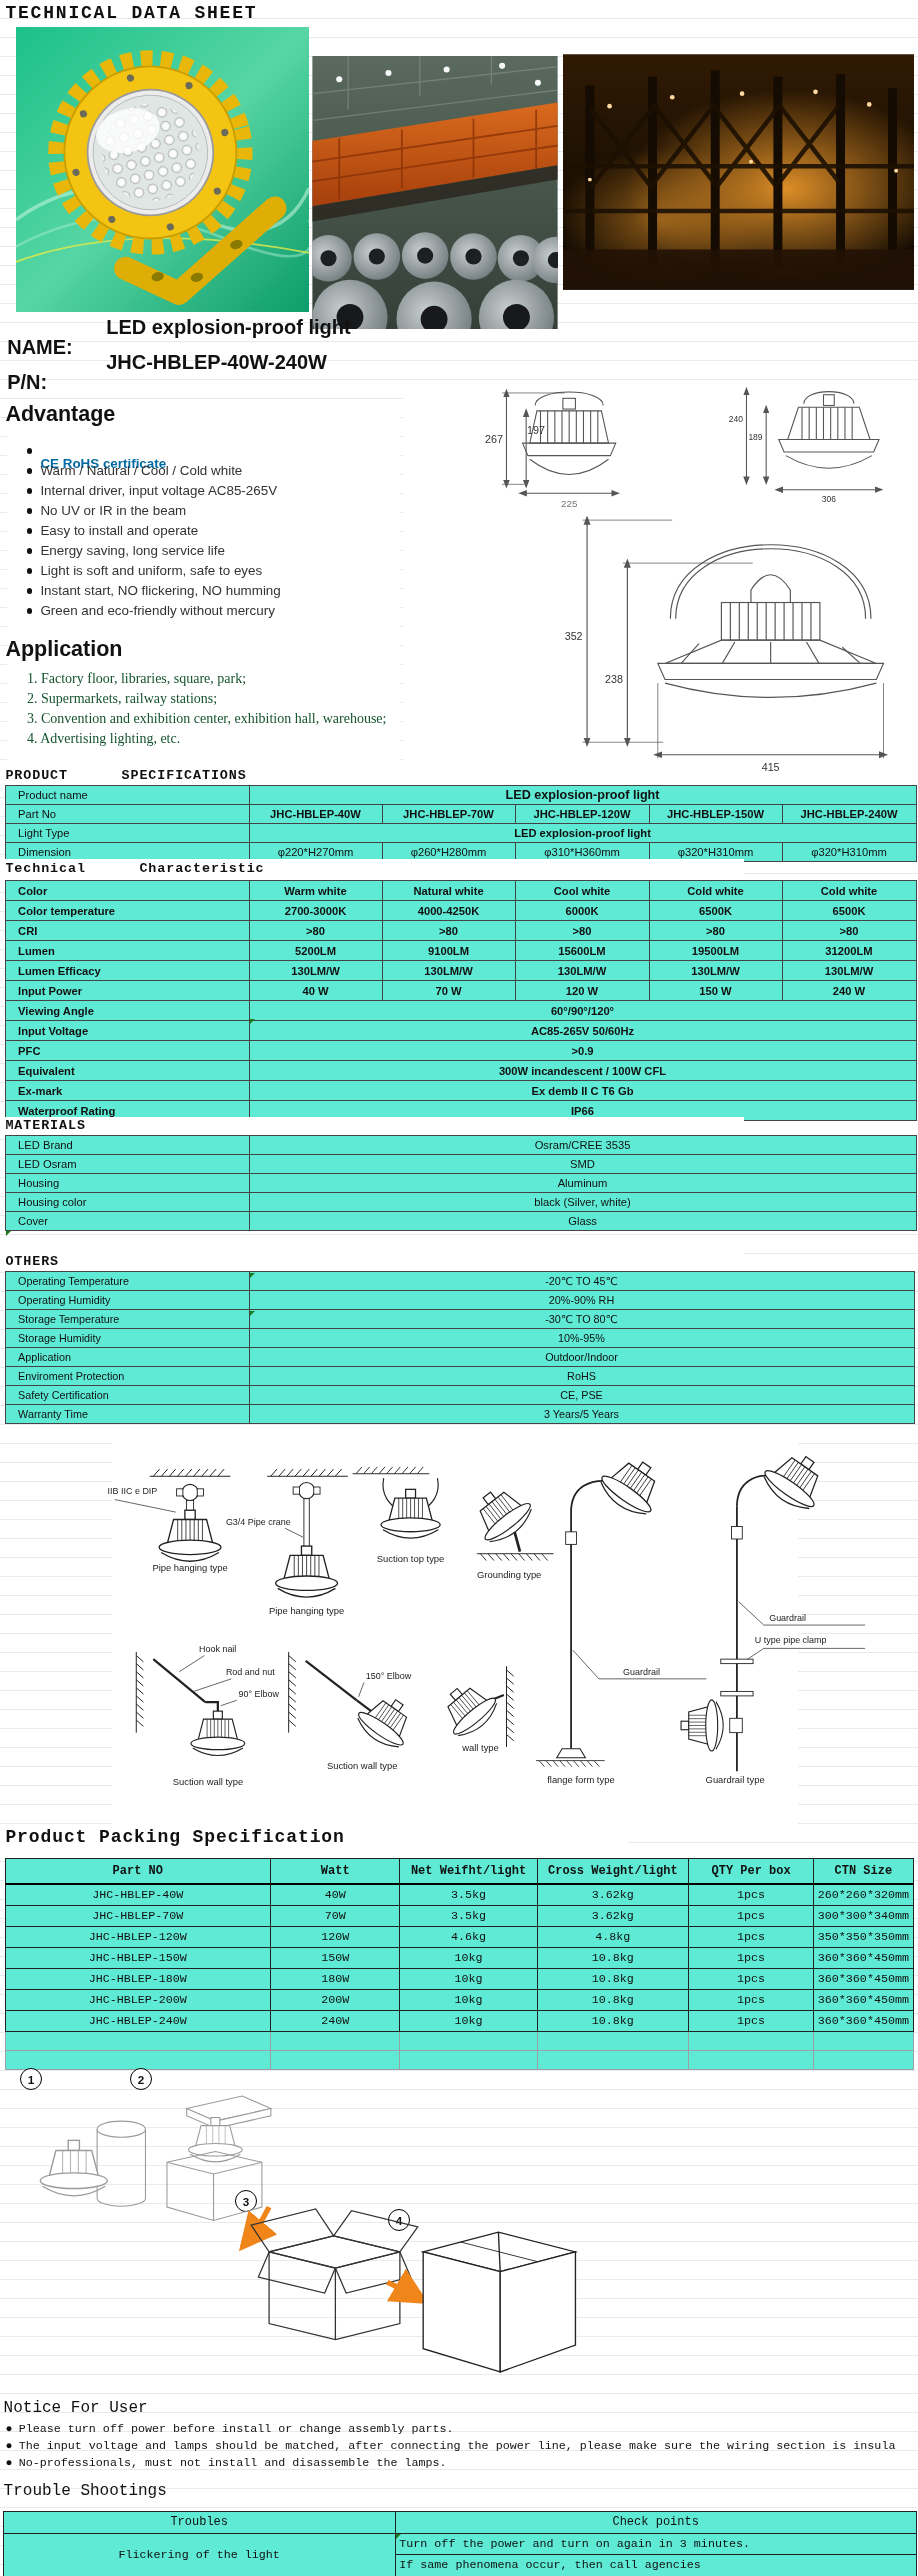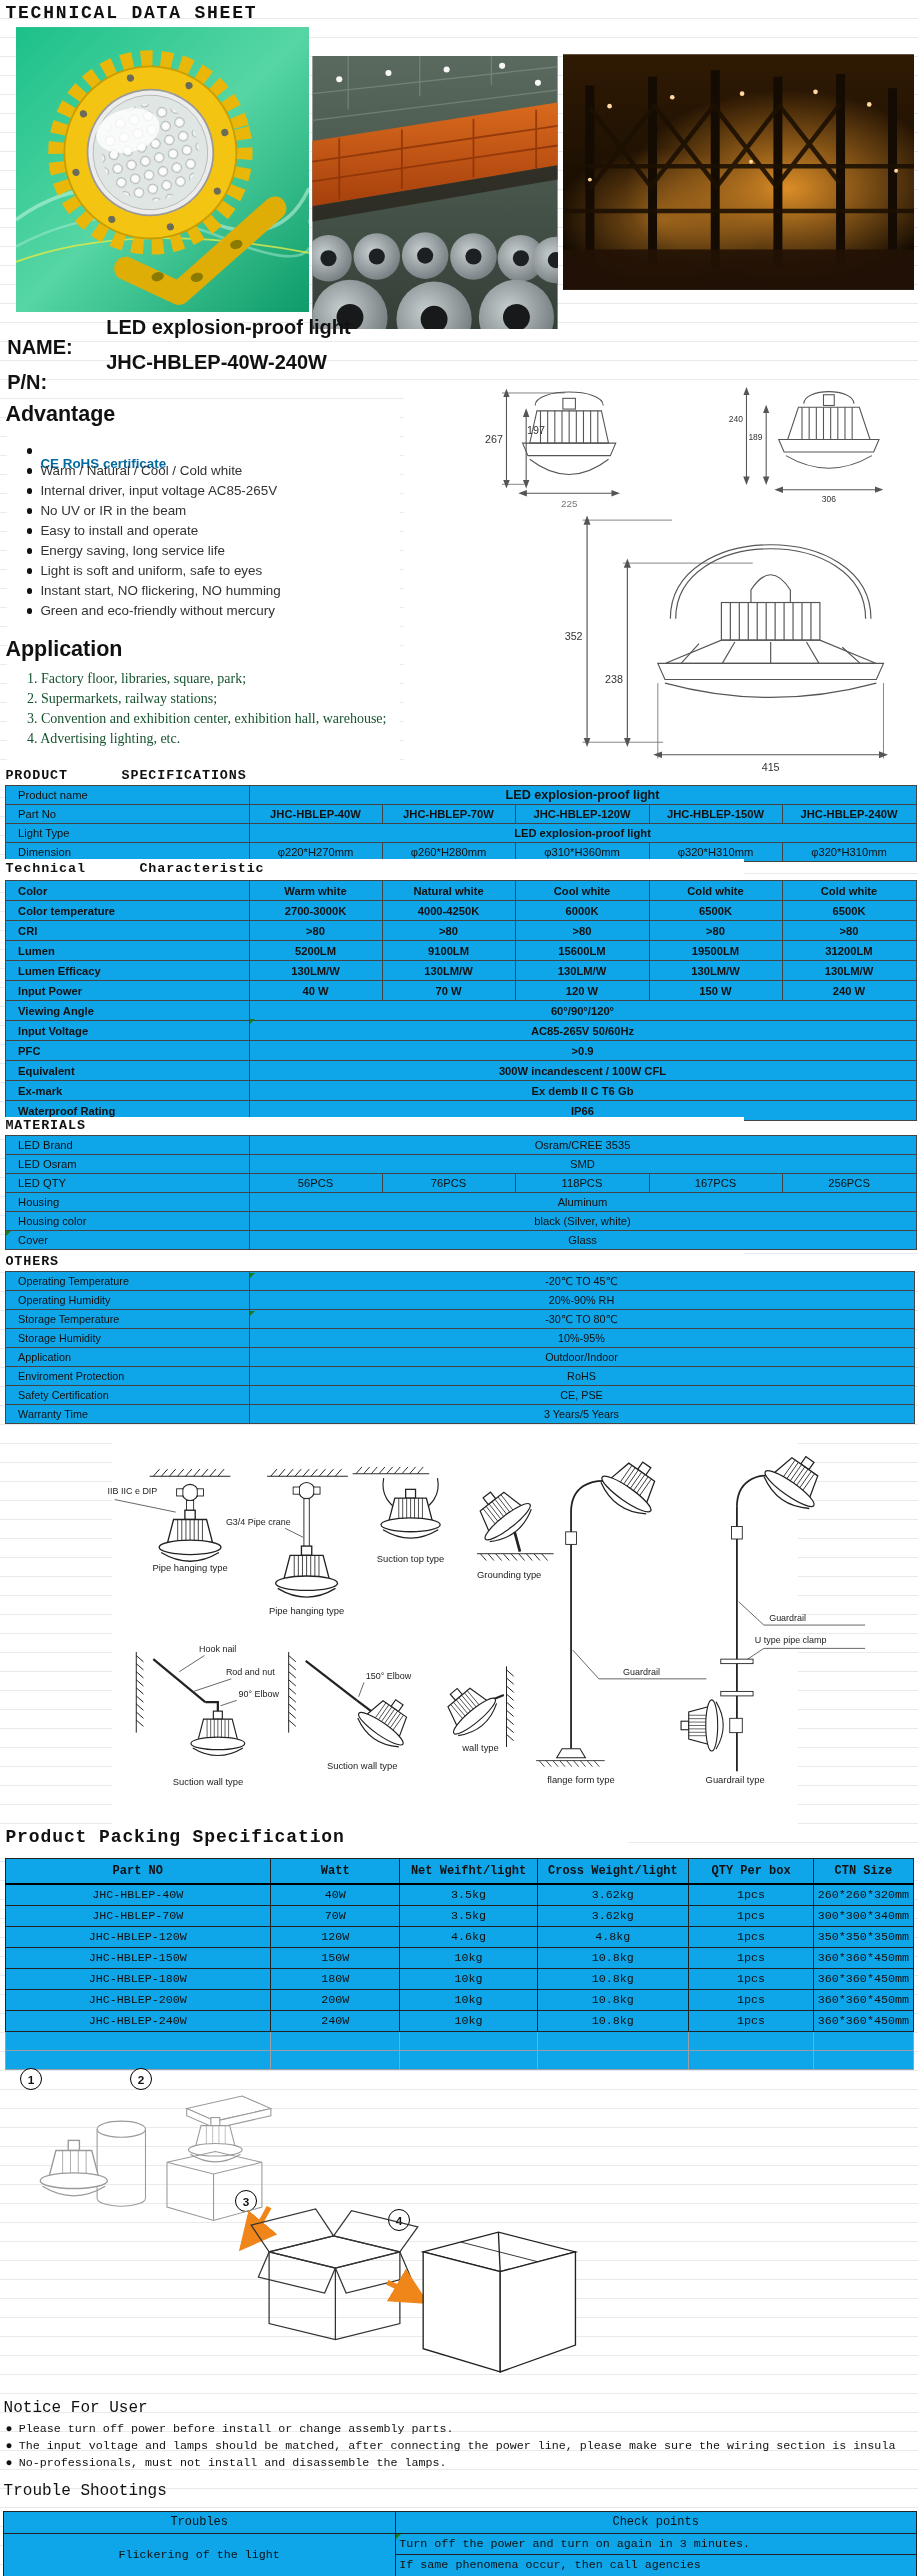--- a/index.html
+++ b/index.html
@@ -14,21 +14,21 @@
   .big-line{font-size:20px;font-weight:bold;display:flex;}
   .big-line .lab{width:99px;margin-top:20px;}
   .sec-h{font-size:21.5px;font-weight:bold;}
   .bullets{list-style:none;margin:0;padding:0;font-size:13.4px;color:#333;}
   .bullets li{height:20px;line-height:20px;display:flex;align-items:center;}
   .bullets .dot{width:5.4px;height:5.4px;border-radius:50%;background:#111;margin-right:8px;flex:none;}
   .bullets li.b span.tx{font-weight:bold;color:#0369a1;margin-top:26px;}
   .applist{font-size:14px;color:#14532d;font-family:Liberation Serif, serif;}
   .applist div{height:20px;line-height:20px;}
   .tbl-h{font-size:13.4px;font-weight:bold;white-space:pre;letter-spacing:0.9px;}
-  table{border-collapse:collapse;table-layout:fixed;background:#0ea5e9;}
+  table{border-collapse:collapse;table-layout:fixed;background:#5eead4;}
   .tbl{width:909px;border:1.3px solid #222;}
   .tbl td{border:0.9px solid #444;font-size:11.2px;padding:0 4.5px;height:18px;overflow:hidden;white-space:nowrap;}
   .tbl td.lab{text-align:left;padding-left:12.6px;}
   .tbl td.c{text-align:center;}
   .tbl td.b{font-weight:bold;}
   .tbl td.big{font-size:12.6px;}
   .tech td{height:19px;font-weight:bold;}
   .oth td{height:18px;font-size:10.8px;}
   .pack{width:909px;border:1.8px solid #111;}
   .pack td,.pack th{border:0.9px solid #222;border-bottom-width:1.8px;font-family:"Liberation Mono","DejaVu Sans Mono",monospace;
@@ -439,28 +439,20 @@
   <tbody>
       <tr>
         <td class="lab">LED Brand</td>
       <td class="c" colspan="5">Osram/CREE 3535</td>
       </tr>
   <tr>
         <td class="lab">LED Osram</td>
       <td class="c" colspan="5">SMD</td>
       </tr>
   <tr>
-        <td class="lab">LED QTY</td>
-      <td class="c">56PCS</td>
-      <td class="c">76PCS</td>
-      <td class="c">118PCS</td>
-      <td class="c">167PCS</td>
-      <td class="c">256PCS</td>
-      </tr>
-  <tr>
         <td class="lab">Housing</td>
       <td class="c" colspan="5">Aluminum</td>
       </tr>
   <tr>
         <td class="lab">Housing color</td>
       <td class="c" colspan="5">black (Silver, white)</td>
       </tr>
   <tr>
         <td class="lab">Cover</td>
       <td class="c" colspan="5">Glass</td>

